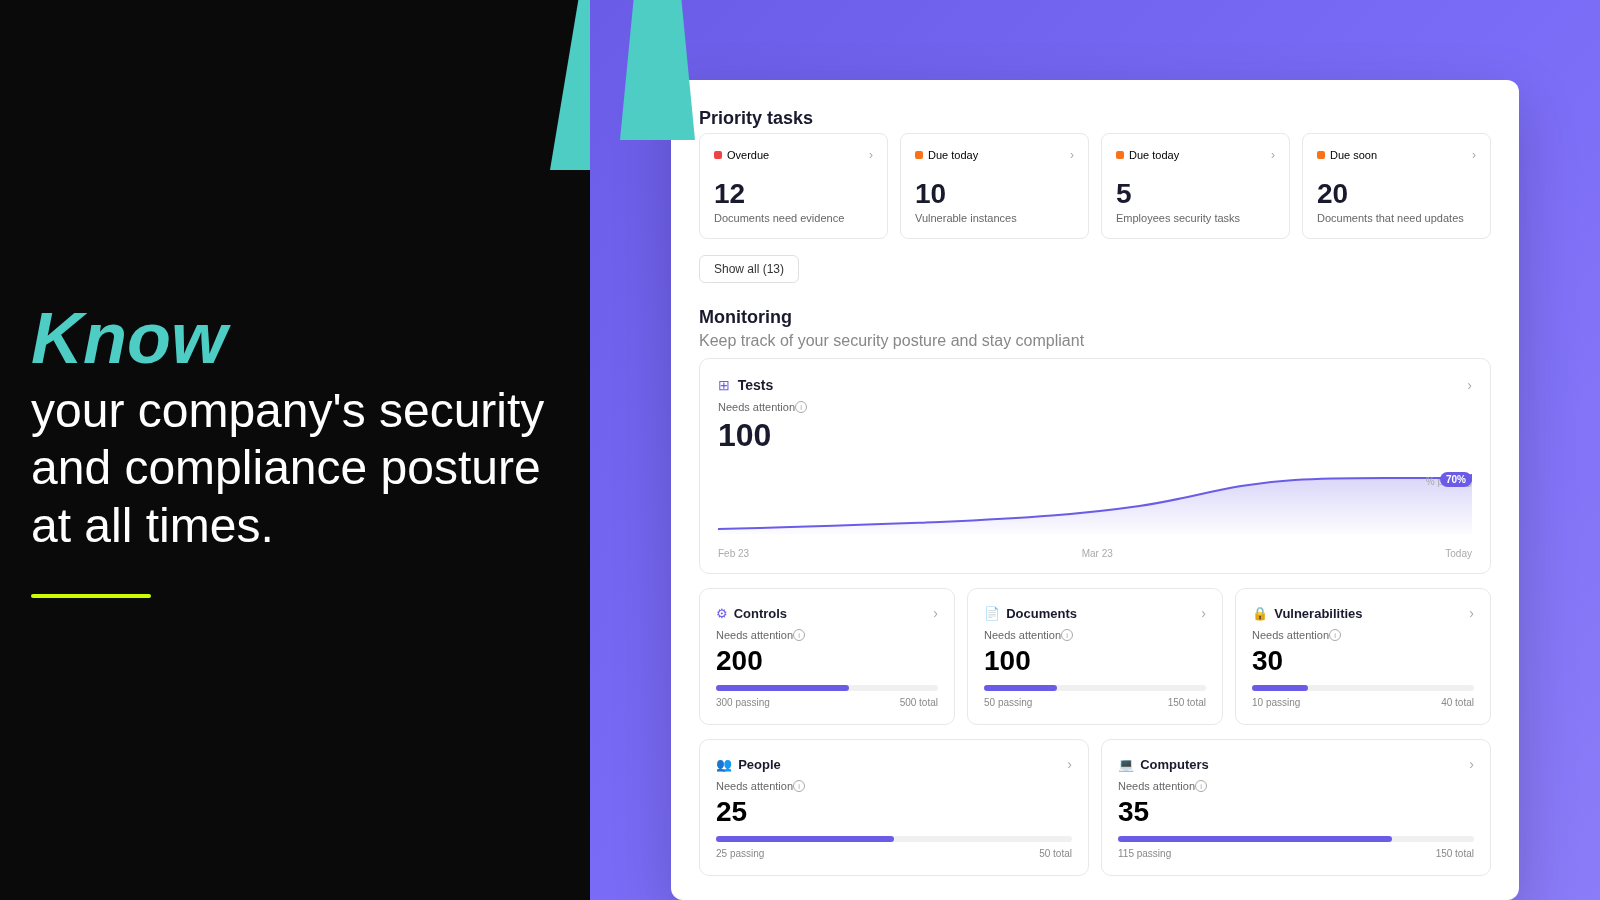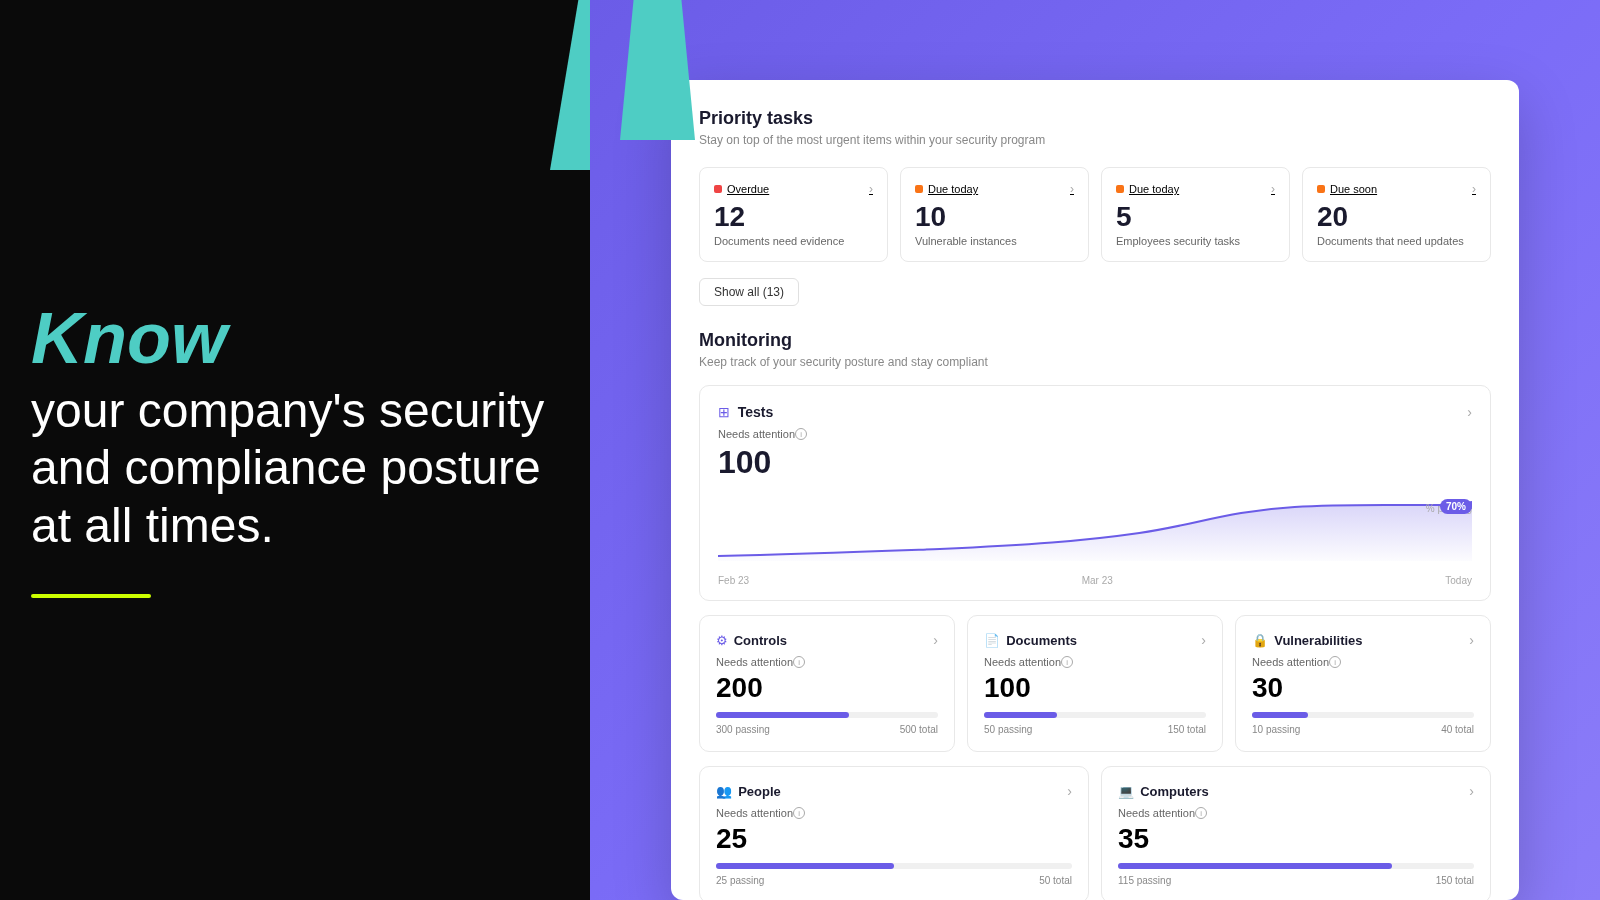--- a/index.html
+++ b/index.html
@@ -110,22 +110,21 @@
       border: 1px solid #e8e8e8;
       border-radius: 8px;
       padding: 14px 14px;
       cursor: pointer;
     }
 
     .task-card-header {
       display: flex;
       align-items: center;
       justify-content: space-between;
-      margin-bottom: 7px;
-      text-decoration: underline;
+      margin-bottom: 18px;
     }
 
     .task-badge {
       display: flex;
       align-items: center;
       gap: 5px;
       font-size: 11px;
       font-weight: 500;
     }
 
@@ -170,23 +169,23 @@
 
     
     .monitoring-title {
       font-size: 18px;
       font-weight: 600;
       color: #1a1a2e;
       margin-bottom: 4px;
     }
 
     .monitoring-subtitle {
-      font-size: 12px;
+      font-size: 16px;
       color: #888;
-      margin-bottom: 16px;
+      margin-bottom: 8px;
     }
 
     
     .tests-card {
       border: 1px solid #e8e8e8;
       border-radius: 10px;
       padding: 18px 18px 14px 18px;
       margin-bottom: 14px;
     }
 
@@ -373,21 +372,20 @@
 
 <div class="right-bg"></div>
 
 <div style="position:absolute; top:-15px; left:620px; width:75px; height:155px; background:#4ECDC4; clip-path:polygon(20% 0%, 80% 0%, 100% 100%, 0% 100%); z-index:10;"></div>
 
 <div class="right-panel">
   <div class="main-card">
 
     <div>
       <div class="section-title">Priority tasks</div>
-      <div class="section-subtitle">Stay on top of the most urgent items within your security program</div>
 
       <div class="task-cards-row">
 
         <div class="task-card">
           <div class="task-card-header">
             <div class="task-badge">
               <span class="task-badge-dot dot-red"></span>
               <span>Overdue</span>
             </div>
             <span class="task-chevron">›</span>

